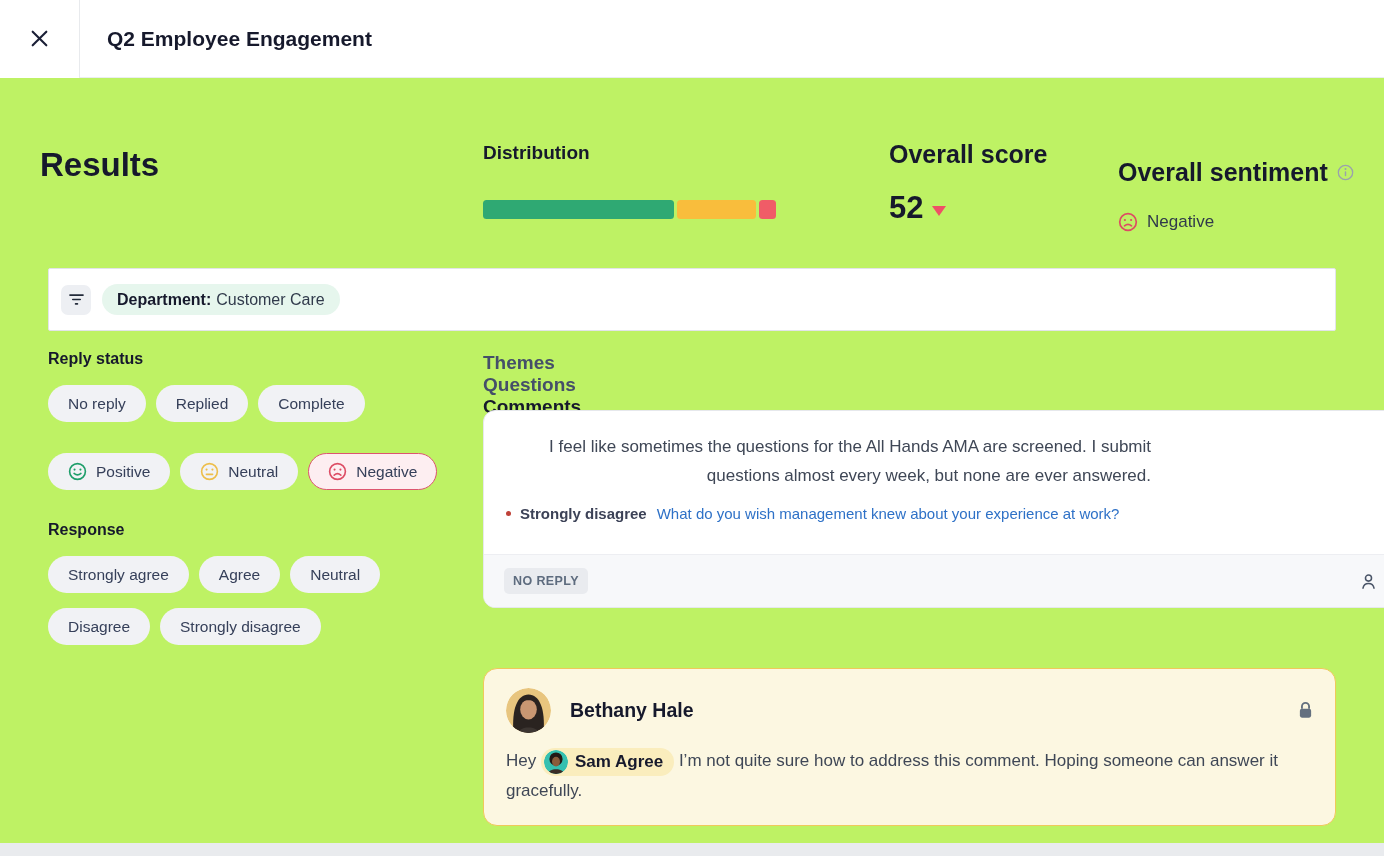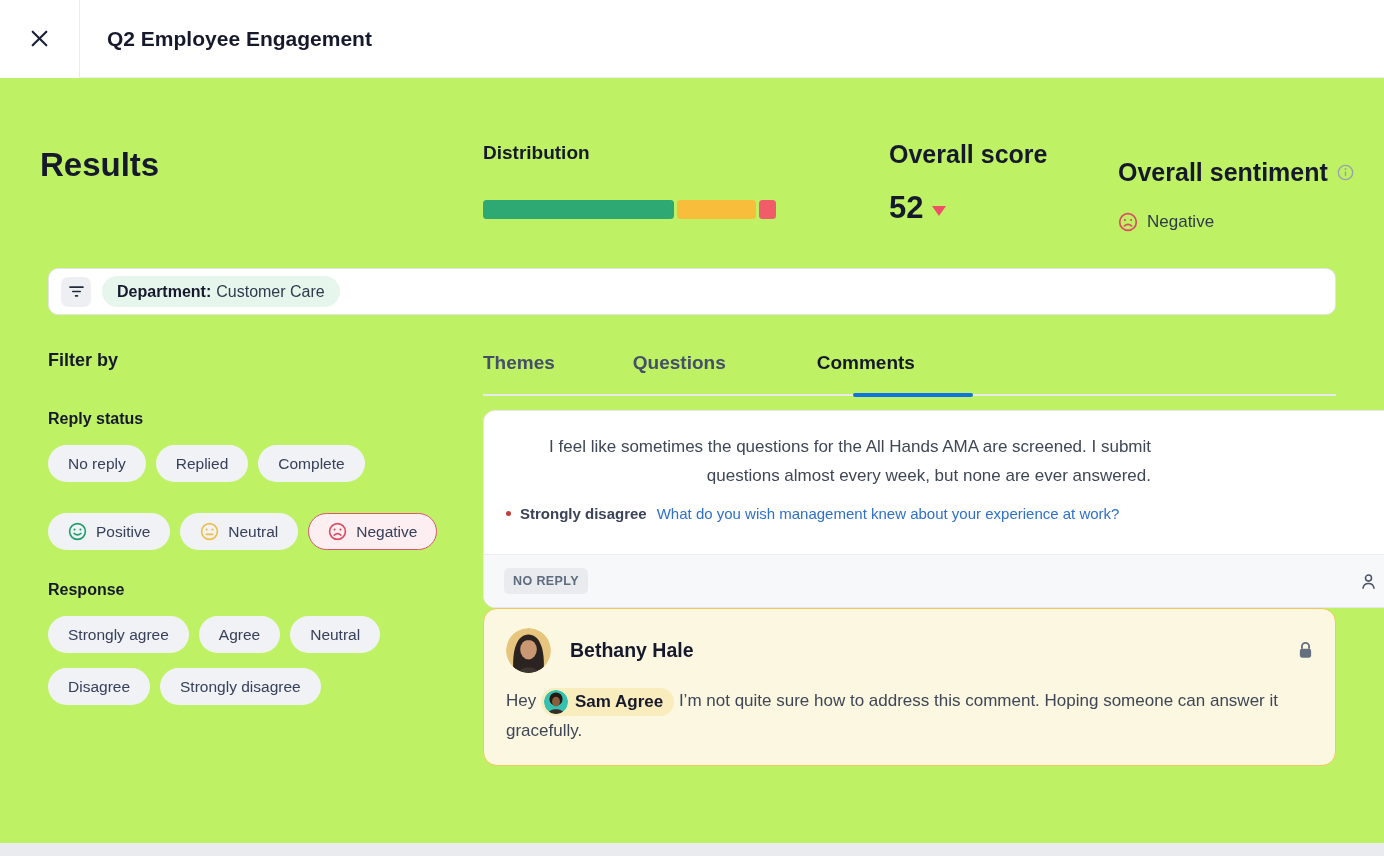--- a/index.html
+++ b/index.html
@@ -24,41 +24,41 @@
   .stat-label { font-size:25px; font-weight:600; }
   .score-value-row { margin-top:21px; display:flex; align-items:center; gap:9px; }
   .score-value { font-size:31px; font-weight:700; }
   .triangle-down { width:0; height:0; border-left:7px solid transparent; border-right:7px solid transparent;
     border-top:10px solid #ef5066; margin-top:5px; }
   .overall-sentiment { position:absolute; left:1118px; top:158px; }
   .label-row { display:flex; align-items:center; gap:9px; }
   .sentiment-value-row { margin-top:25px; display:flex; align-items:center; gap:9px; }
   .sentiment-value { font-size:17px; color:#303a4b; }
   
-  .filter-bar { position:absolute; left:48px; top:268px; width:1288px; height:47px;
-    border:1px solid #e2e4e9; border-radius:10px; background:#fff;
+  .filter-bar { position:absolute; left:48px; top:268px; width:1288px; height:63px;
+    border:1px solid #e2e4e9; border-radius:2px; background:#fff;
     display:flex; align-items:center; padding:0 12px; cursor:text; }
   .filter-icon-box { width:30px; height:30px; background:#edeff3; border-radius:7px;
     display:flex; align-items:center; justify-content:center; flex:none; }
   .department-chip { margin-left:11px; background:#e6f6ed; border-radius:16px; height:31px;
     display:flex; align-items:center; padding:0 15px; font-size:16px; gap:5px; cursor:pointer; }
   .chip-key { font-weight:700; color:#16192c; }
   .chip-value { color:#303a4b; }
   
   .filter-panel { position:absolute; left:48px; top:350px; width:410px; }
   .panel-title { font-size:18px; font-weight:600; margin-bottom:39px; }
   .group-label { font-size:16px; font-weight:700; margin-bottom:17px; }
   .pill-row { display:flex; flex-wrap:wrap; gap:15px 10px; margin-bottom:31px; }
   .pill { display:inline-flex; align-items:center; gap:9px; height:37px; padding:0 19px;
     background:#f1f2f5; border-radius:19px; font-size:15.5px; color:#36405a;
     border:1.5px solid transparent; cursor:pointer; white-space:nowrap; }
   .pill.selected { background:#fdeef1; border-color:#dd5570; }
   
   .tabs { position:absolute; left:483px; top:352px; width:853px; }
-  .tab-row { display:flex; }
+  .tab-row { display:flex;flex-direction:column; }
   .tab { font-size:19px; font-weight:600; color:#454f69; cursor:pointer; }
   .tab:nth-child(1) { margin-right:78px; }
   .tab:nth-child(2) { margin-right:91px; }
   .tab.active { color:#16192c; font-weight:700; }
   .tab-track { margin-top:20px; height:2px; background:#e8e9ed; position:relative; }
   .tab-indicator { position:absolute; left:370px; top:-1px; width:120px; height:4px;
     background:#1173e2; border-radius:2px; }
   
   .comment-card { position:absolute; left:483px; top:410px; width:1012px; height:198px;
     border:1px solid #e6e8ec; border-radius:12px; background:#fff;text-align:right; }
@@ -72,21 +72,21 @@
   .response-label { font-weight:700; color:#3c4257; }
   .question-link { color:#2e71c7; margin-left:10px; cursor:pointer; }
   .comment-footer { position:absolute; left:0; right:0; bottom:0; height:53px; background:#f7f8fa;
     border-top:1px solid #edeef2; border-radius:0 0 12px 12px;
     display:flex; align-items:center; padding:0 20px; }
   .status-badge { background:#e9ebef; color:#5d6b7e; font-size:12.5px; font-weight:700;
     letter-spacing:0.4px; padding:6px 9px; border-radius:5px; }
   .assignee { margin-left:auto; display:flex; align-items:center; gap:9px; font-size:16.5px;
     color:#303a4b; cursor:pointer; }
   
-  .reply-card { position:absolute; left:483px; top:608px; width:853px; height:158px;
+  .reply-card { position:absolute; left:483px; top:668px; width:853px; height:158px;
     background:#fcf7e1; border:1.5px solid #f0c85b; border-radius:14px; padding:19px 22px; }
   .reply-header { display:flex; align-items:center; }
   .reply-avatar { width:45px; height:45px; border-radius:50%; overflow:hidden; flex:none; }
   .reply-author { margin-left:19px; font-size:19.5px; font-weight:700; color:#16192c; }
   .lock-wrap { margin-left:auto; }
   .reply-message { margin-top:13px; font-size:17px; line-height:30px; color:#3f4756; }
   .mention-chip { display:inline-flex; align-items:center; gap:7px; background:#faedbd;
     border-radius:15px; padding:2px 11px 2px 3px; vertical-align:-8px;
     font-weight:600; color:#16192c; cursor:pointer; line-height:normal; }
   .mention-avatar { width:24px; height:24px; border-radius:50%; overflow:hidden; display:block; }
@@ -167,21 +167,20 @@
           </svg>
       </span>
     </div>
     <div class="department-chip">
       <span class="chip-key">Department:</span>
       <span class="chip-value">Customer Care</span>
     </div>
   </div>
 
   <div class="filter-panel">
-    <div class="panel-title">Filter by</div>
 
     <div class="group-label">Reply status</div>
     <div class="pill-row">
       <span class="pill">No reply</span>
       <span class="pill">Replied</span>
       <span class="pill">Complete</span>
     </div>
 
     <div class="pill-row">
       <span class="pill">

